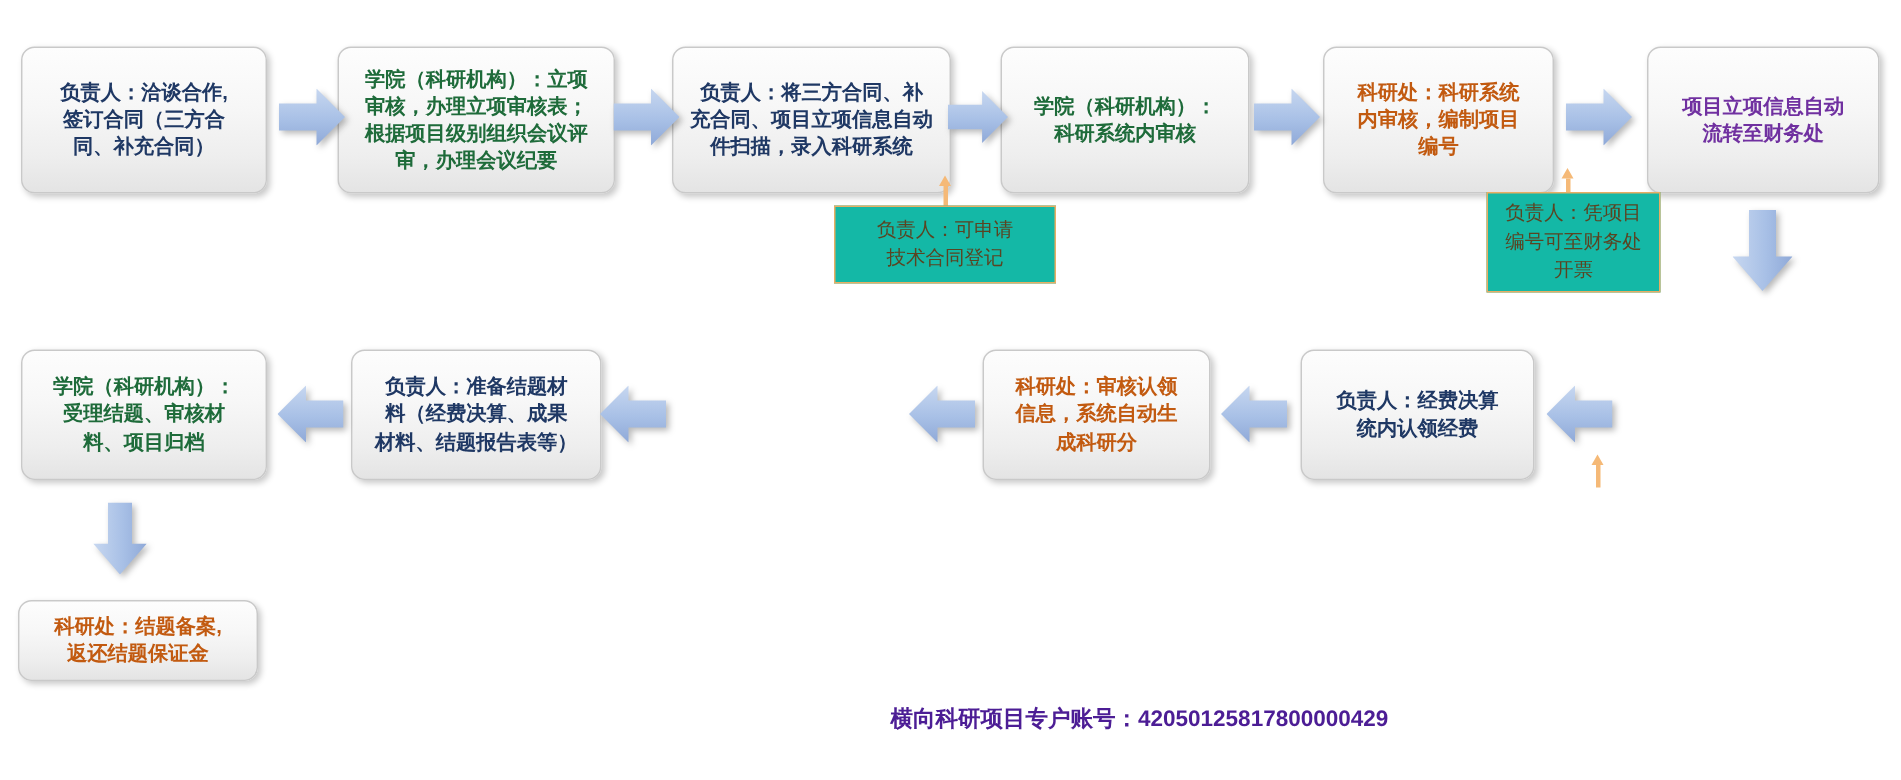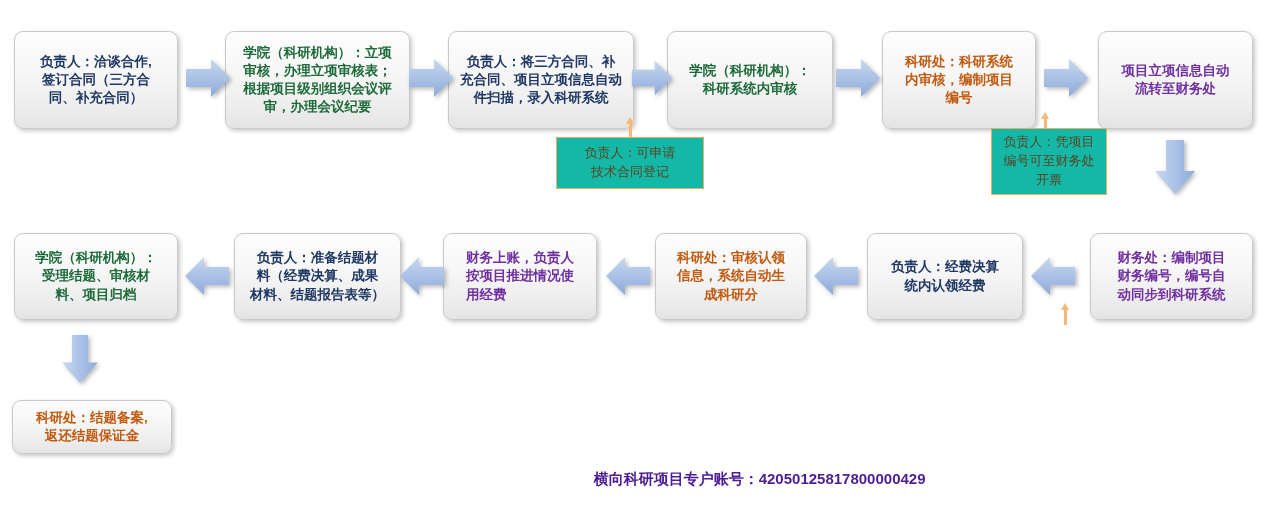--- a/index.html
+++ b/index.html
@@ -203,42 +203,32 @@
 受理结题、审核材
 料、项目归档</span>
   </div>
 
   <div class="node" style="left:234px;top:233px;width:167px;height:87px;">
     <span class="txt c-navy">负责人：准备结题材
 料（经费决算、成果
 材料、结题报告表等）</span>
   </div>
 
-  <div class="node left" style="left:443px;top:233px;width:154px;height:87px;">
-    <span class="txt c-purple">财务上账，负责人
-按项目推进情况使
-用经费</span>
-  </div>
 
   <div class="node" style="left:655px;top:233px;width:152px;height:87px;">
     <span class="txt c-orange">科研处：审核认领
 信息，系统自动生
 成科研分</span>
   </div>
 
   <div class="node" style="left:867px;top:233px;width:156px;height:87px;">
     <span class="txt c-navy">负责人：经费决算
 统内认领经费</span>
   </div>
 
-  <div class="node" style="left:1090px;top:233px;width:163px;height:87px;">
-    <span class="txt c-purple">财务处：编制项目
-财务编号，编号自
-动同步到科研系统</span>
-  </div>
 
   <div class="arrow" style="left:185px;top:257px;">
     <svg width="44" height="38" viewBox="0 0 44 38">
       <defs>
           <linearGradient id="gl1" x1="0" y1="0" x2="0" y2="1">
         <stop offset="0%" stop-color="#C7D7F0"></stop>
             <stop offset="55%" stop-color="#A8C0E6"></stop>
             <stop offset="100%" stop-color="#8FA9D8"></stop>
       </linearGradient>
         </defs>

